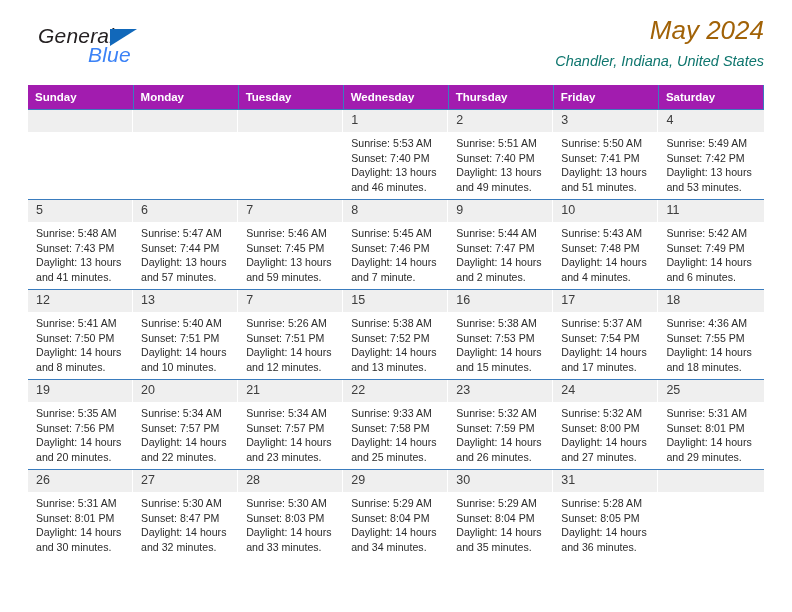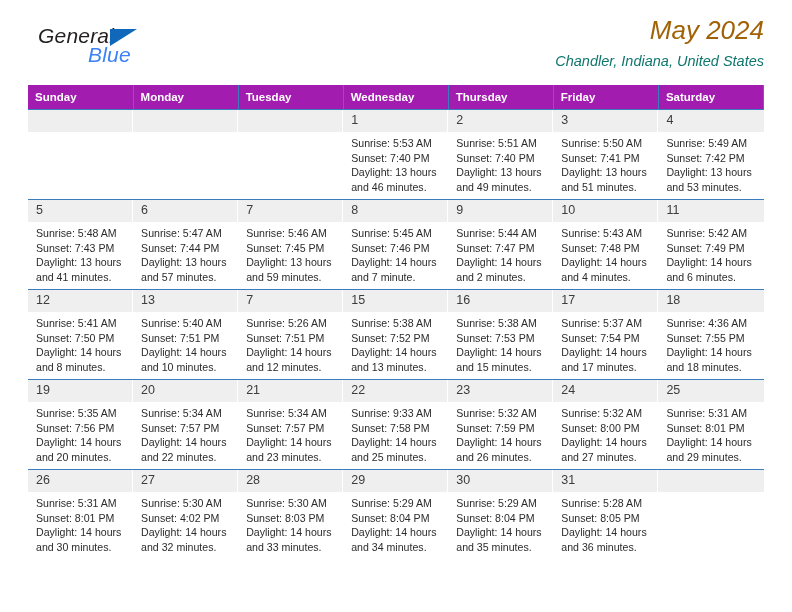--- a/index.html
+++ b/index.html
@@ -471,21 +471,21 @@
                 <div>Daylight: 14 hours</div>
                 <div>and 30 minutes.</div>
               </div>
             </div>
           </td>
           <td>
             <div class="daycell">
               <div class="daynum">27</div>
               <div class="dayinfo">
                 <div>Sunrise: 5:30 AM</div>
-                <div>Sunset: 4:02 PM</div>
+                <div>Sunset: 8:47 PM</div>
                 <div>Daylight: 14 hours</div>
                 <div>and 32 minutes.</div>
               </div>
             </div>
           </td>
           <td>
             <div class="daycell">
               <div class="daynum">28</div>
               <div class="dayinfo">
                 <div>Sunrise: 5:30 AM</div>

